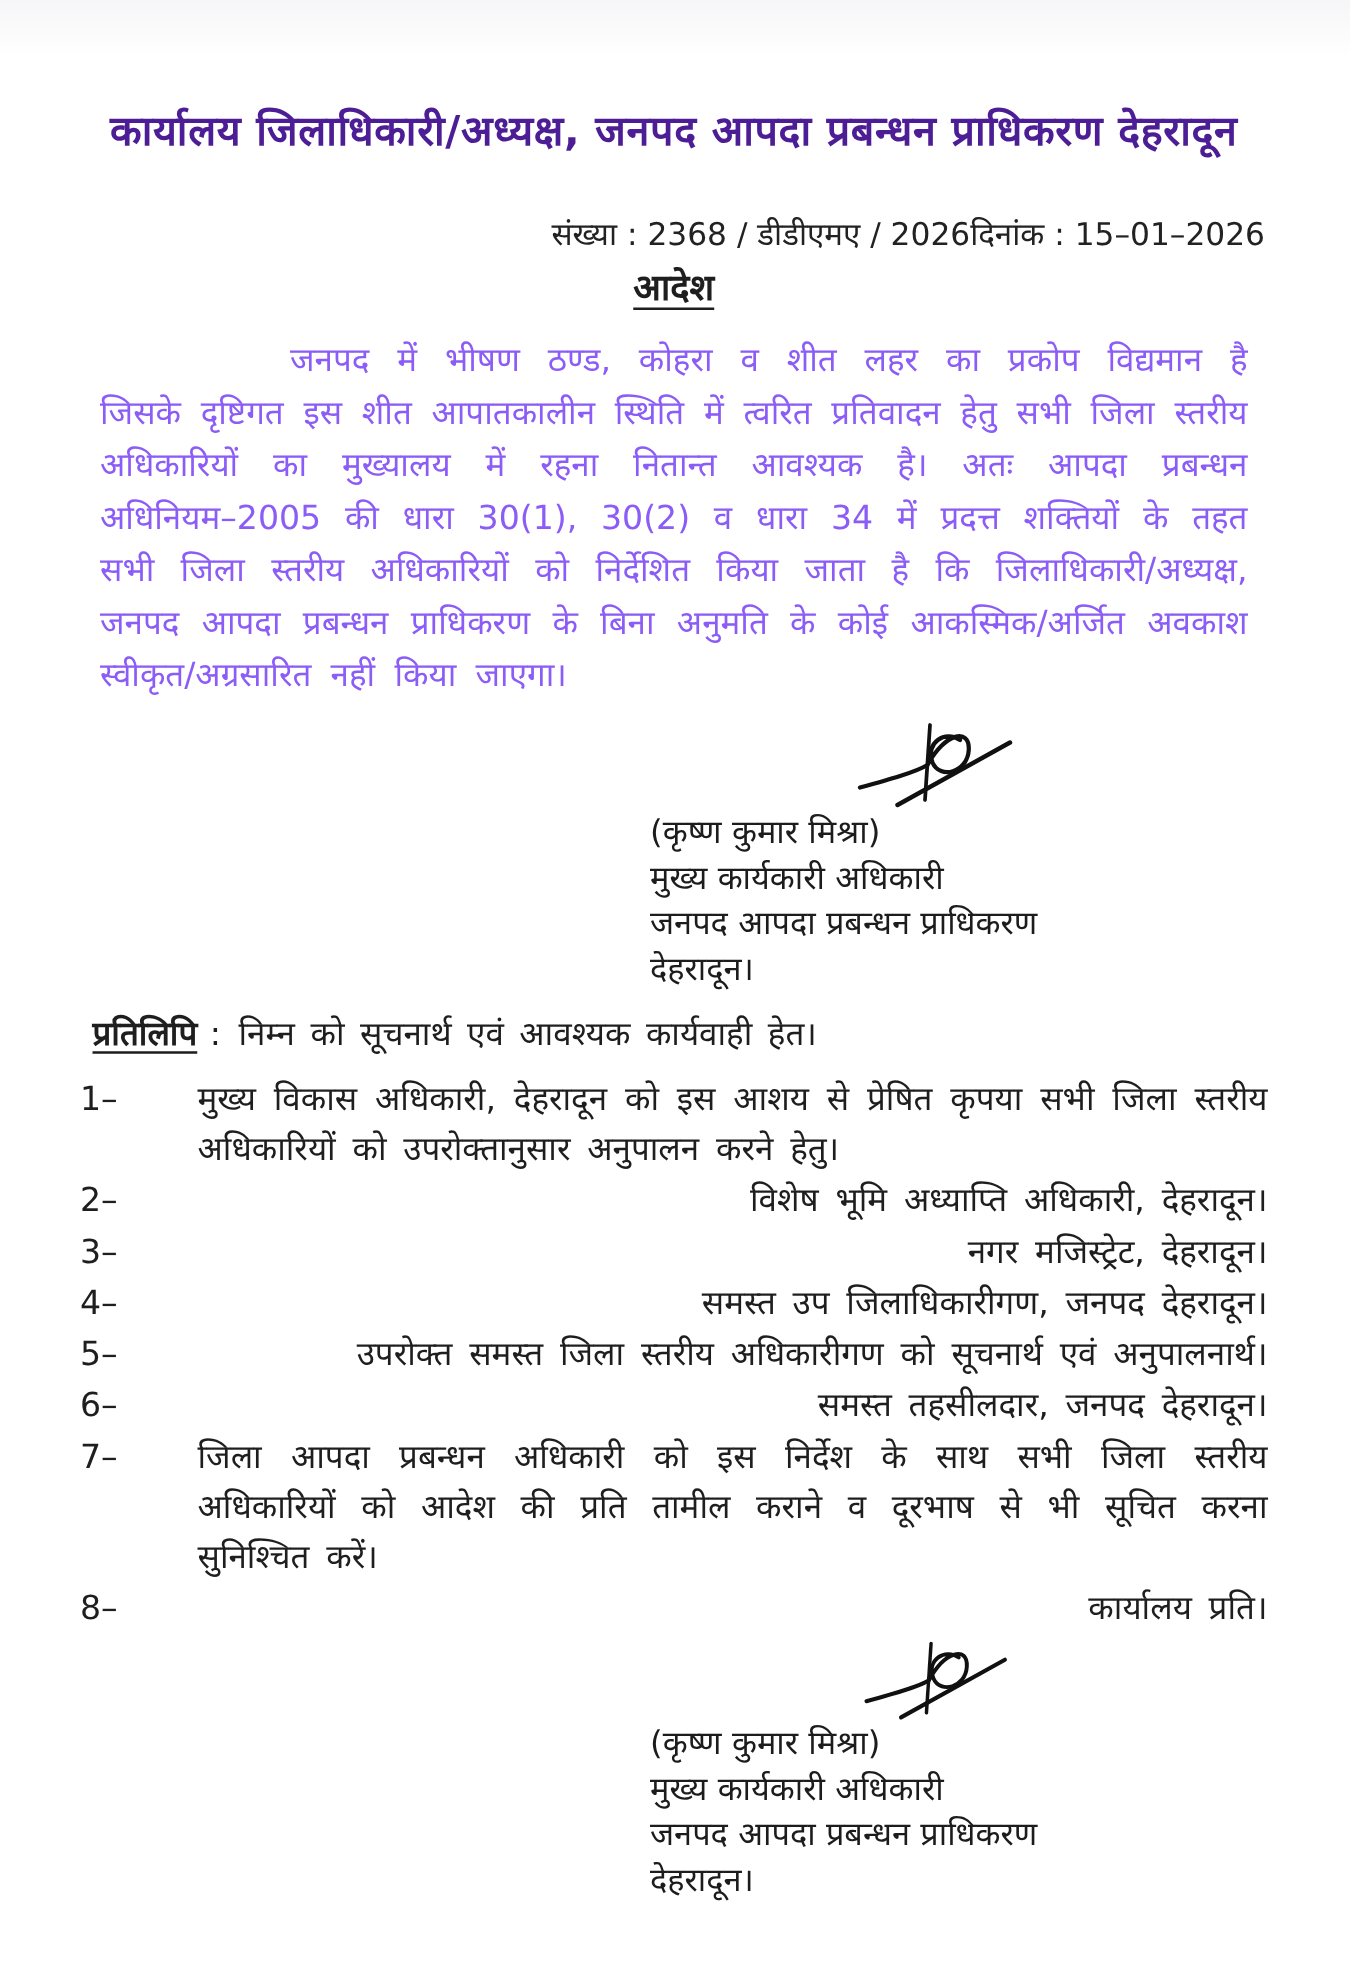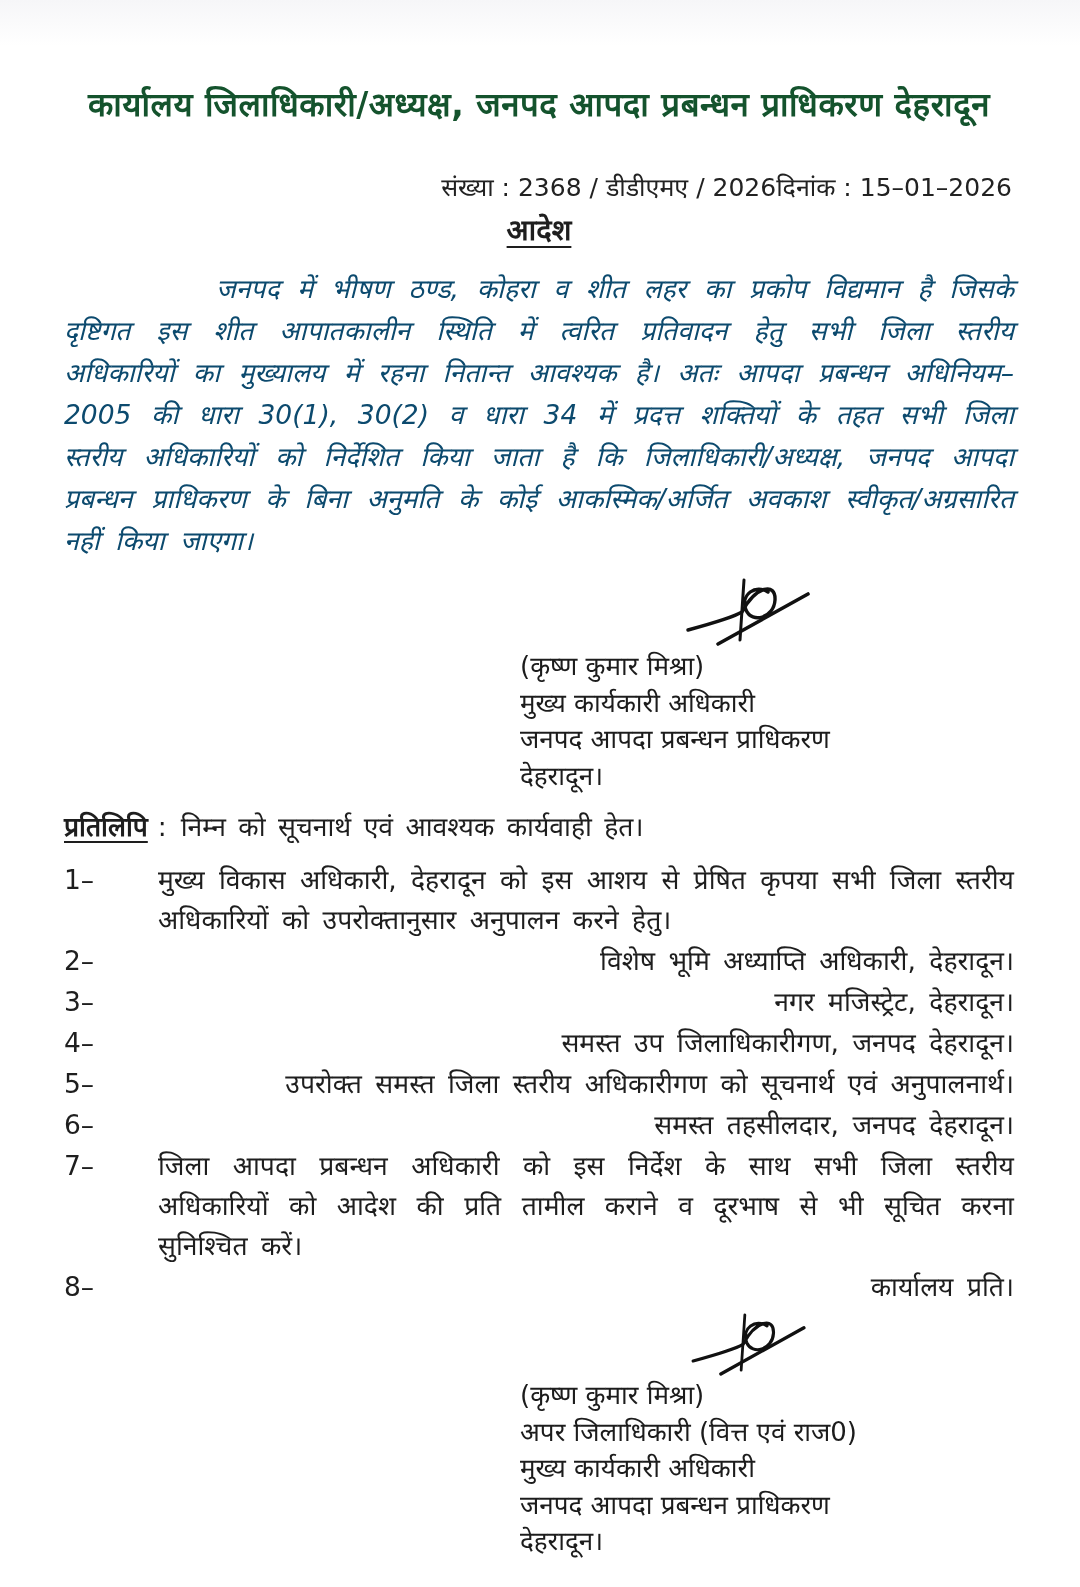--- a/index.html
+++ b/index.html
@@ -19,21 +19,21 @@
     position:relative;
     padding:84px 66px 0 64px;
     box-sizing:border-box;
     width:1080px;
   }
   .doc-header{
     text-align:center;
     font-size:33px;
     font-weight:bold;
     letter-spacing:.5px;
-    color:#14532d;
+    color:#4c1d95;
     margin:0 0 44px 0;
     line-height:1.25;
   }
   .ref-row{
     display:flex;
     justify-content:flex-end;
     align-items:baseline;
     font-size:25px;
     margin:0 2px 6px 2px;
     color:#222;
@@ -46,23 +46,22 @@
   }
   .order-title span{
     text-decoration:underline;
     text-underline-offset:6px;
   }
   .para{
     font-size:26.5px;
     line-height:42px;
     text-align:justify;
     word-spacing:7px;
-    color:#0c4a6e;
-    margin:0;
-    font-style:italic;
+    color:#8b5cf6;
+    margin:16px;
   }
   .para.first{ text-indent:152px; margin-bottom:16px; }
   .para.second{ text-indent:152px; text-align:left; margin-bottom:8px; }
   .sig-block{
     width:470px;
     margin-left:auto;
     margin-right:24px;
     text-align:left;
     font-size:26px;
     line-height:36.5px;
@@ -70,21 +69,21 @@
   }
   .sig-scribble{
     display:block;
     margin:0 auto -8px auto;
   }
   .sig-scribble svg{ display:block; margin:0 auto; }
   .copy-row{
     display:flex;
     align-items:baseline;
     font-size:26.5px;
-    margin:14px 0 10px 0;
+    margin:14px 0 10px 10px;
   }
   .copy-label{
     font-weight:bold;
     text-decoration:underline;
     text-underline-offset:5px;
     white-space:nowrap;
   }
   .copy-colon{ margin:0 14px 0 10px; }
   .copy-intro{ word-spacing:4px; }
   .copy-list{ margin-top:16px; }
@@ -185,19 +184,18 @@
 
   <div class="sig-block sig2-wrap">
     <span class="sig-scribble">
       <svg width="140" height="72" viewBox="0 0 150 78" fill="none" xmlns="http://www.w3.org/2000/svg">
         <path d="M8 52 C 30 46, 52 40, 62 34 C 76 8, 96 4, 95 22 C 94 40, 72 46, 66 32 C 60 16, 76 6, 88 14" stroke="#111" stroke-width="3.4" stroke-linecap="round"></path>
         <path d="M38 66 L 128 16" stroke="#111" stroke-width="3.6" stroke-linecap="round"></path>
         <path d="M64 2 L 60 62" stroke="#111" stroke-width="3" stroke-linecap="round"></path>
       </svg>
     </span>
     <div>(कृष्ण कुमार मिश्रा)</div>
-    <div>अपर जिलाधिकारी (वित्त एवं राज0)</div>
     <div>मुख्य कार्यकारी अधिकारी</div>
     <div>जनपद आपदा प्रबन्धन प्राधिकरण</div>
     <div>देहरादून।</div>
   </div>
 
 </div>
 
 </body></html>

